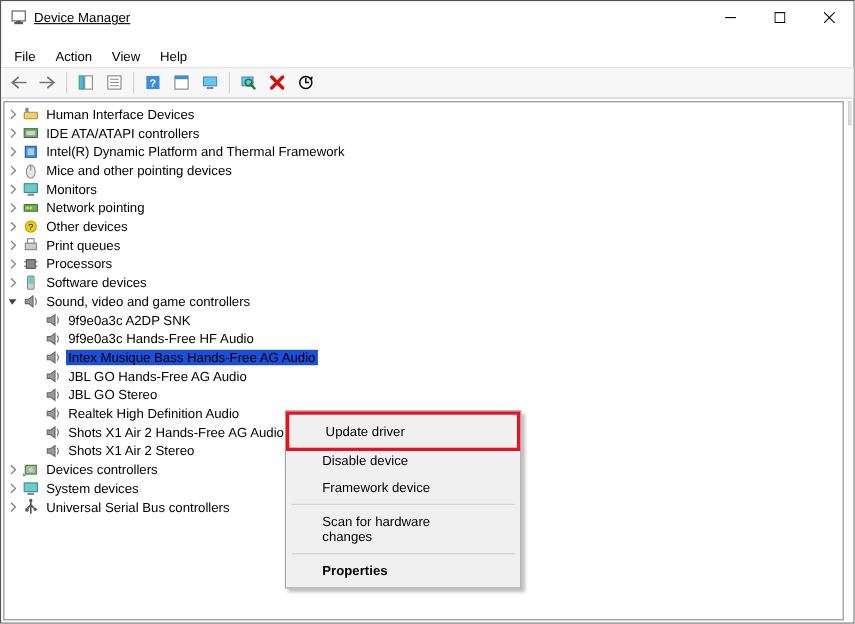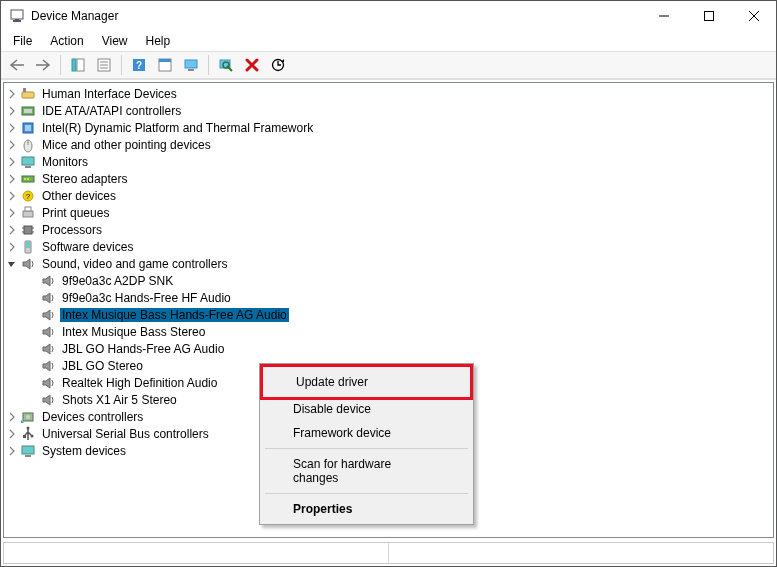--- a/index.html
+++ b/index.html
@@ -1,44 +1,44 @@
 <!DOCTYPE html>
 <html><head>
 <meta charset="utf-8">
 <style>
   * { box-sizing: border-box; }
   html, body { margin:0; padding:0; font-family: "Segoe UI", Tahoma, sans-serif; font-size:12px; color:#000; background:#fff; }
   .window { width:777px; height:567px; border:1px solid #555; background:#fff; display:flex; flex-direction:column; }
   
-  .titlebar { height:30px; display:flex; align-items:center; padding:0 0 0 8px; }
+  .titlebar { height:30px; display:flex; align-items:center; padding:0 0 0 8px;text-decoration:underline; }
   .titlebar .app-icon { width:16px; height:16px; margin-right:6px; }
   .titlebar .title { flex:1; font-size:12px; }
   .winbtns { display:flex; }
   .winbtn { width:45px; height:30px; display:flex; align-items:center; justify-content:center; }
   .winbtn svg { stroke:#000; }
   
-  .menubar { height:20px; display:flex; align-items:center; padding:0 4px; gap:2px; }
+  .menubar { height:20px; display:flex; align-items:center; padding:0 4px; gap:2px;margin-top:10px; }
   .menubar span { padding:2px 8px; }
   
   .toolbar { height:28px; border-top:1px solid #e0e0e0; border-bottom:1px solid #e0e0e0; background:#f7f7f7; display:flex; align-items:center; padding:0 4px; gap:2px; }
   .tbtn { width:24px; height:24px; display:flex; align-items:center; justify-content:center; border:1px solid transparent; }
   .tsep { width:1px; height:20px; background:#d0d0d0; margin:0 3px; }
   
-  .body { flex:1; display:flex; flex-direction:column; border-top:1px solid #e0e0e0; }
+  .body { flex:1; display:flex; flex-direction:row; border-top:1px solid #e0e0e0; }
   .treewrap { flex:1; position:relative; border:1px solid #828790; margin:2px; overflow:hidden; }
   .tree { position:absolute; inset:0; overflow-y:scroll; overflow-x:hidden; padding:2px 0; }
   .tree ul { list-style:none; margin:0; padding:0; }
   .tree > ul { padding-left:0; }
   .tree li { white-space:nowrap; }
   .row { display:flex; align-items:center; height:17px; }
   .arrow { width:16px; height:16px; display:flex; align-items:center; justify-content:center; flex-shrink:0; }
   .arrow svg { display:block; }
   .ticon { width:16px; height:16px; margin-right:4px; flex-shrink:0; display:flex; align-items:center; justify-content:center; }
   .label { padding:0 2px; }
-  .row.selected .label { background:#0369a1; }
+  .row.selected .label { background:#1d4ed8; }
   .children { padding-left:20px; }
   .children .children { padding-left:20px; }
   
   .ctxmenu { position:absolute; background:#f0f0f0; border:1px solid #a0a0a0; box-shadow:3px 3px 3px rgba(0,0,0,0.25); padding:3px; font-size:12px; }
   .ctxitem { padding:5px 40px 5px 30px; }
   .ctxsep { height:1px; background:#d0d0d0; margin:3px 2px; }
   .ctxitem.bold { font-weight:bold; }
   .ctxitem.hl { border:3px solid #e81123; margin:-3px; padding:8px 30px 8px 33px; position:relative; z-index:2; background:#f0f0f0; }
   
   .statusbar { height:22px; border:1px solid #c8c8c8; margin:2px; display:flex; }
@@ -251,21 +251,21 @@
                         <path d="M3 1 L7 5 L3 9" fill="none" stroke="#808080" stroke-width="1.2"></path>
                       </svg>
                     </span>
                     <span class="ticon">
                       <svg width="16" height="16">
                         <rect x="2" y="5" width="12" height="6" fill="#70b060" stroke="#407040"></rect>
                         <circle cx="5" cy="8" r="1" fill="#ff0"></circle>
                         <circle cx="8" cy="8" r="1" fill="#ff0"></circle>
                       </svg>
                     </span>
-                    <span class="label">Stereo adapters</span>
+                    <span class="label">Network pointing</span>
                   </div>
                 </li>
                 <li>
                   <div class="row">
                     <span class="arrow">
                       <svg width="10" height="10">
                         <path d="M3 1 L7 5 L3 9" fill="none" stroke="#808080" stroke-width="1.2"></path>
                       </svg>
                     </span>
                     <span class="ticon">
@@ -382,32 +382,20 @@
                     </li>
                     <li>
                       <div class="row">
                         <span class="arrow"></span>
                         <span class="ticon">
                           <svg width="16" height="16">
                             <path d="M3 6 L6 6 L10 3 L10 13 L6 10 L3 10 Z" fill="#999" stroke="#666"></path>
                             <path d="M12 5 Q14 8 12 11" fill="none" stroke="#666"></path>
                           </svg>
                         </span>
-                        <span class="label">Intex Musique Bass Stereo</span>
-                      </div>
-                    </li>
-                    <li>
-                      <div class="row">
-                        <span class="arrow"></span>
-                        <span class="ticon">
-                          <svg width="16" height="16">
-                            <path d="M3 6 L6 6 L10 3 L10 13 L6 10 L3 10 Z" fill="#999" stroke="#666"></path>
-                            <path d="M12 5 Q14 8 12 11" fill="none" stroke="#666"></path>
-                          </svg>
-                        </span>
                         <span class="label">JBL GO Hands-Free AG Audio</span>
                       </div>
                     </li>
                     <li>
                       <div class="row">
                         <span class="arrow"></span>
                         <span class="ticon">
                           <svg width="16" height="16">
                             <path d="M3 6 L6 6 L10 3 L10 13 L6 10 L3 10 Z" fill="#999" stroke="#666"></path>
                             <path d="M12 5 Q14 8 12 11" fill="none" stroke="#666"></path>
@@ -430,74 +418,86 @@
                     </li>
                     <li>
                       <div class="row">
                         <span class="arrow"></span>
                         <span class="ticon">
                           <svg width="16" height="16">
                             <path d="M3 6 L6 6 L10 3 L10 13 L6 10 L3 10 Z" fill="#999" stroke="#666"></path>
                             <path d="M12 5 Q14 8 12 11" fill="none" stroke="#666"></path>
                           </svg>
                         </span>
-                        <span class="label">Shots X1 Air 5 Stereo</span>
+                        <span class="label">Shots X1 Air 2 Hands-Free AG Audio</span>
+                      </div>
+                    </li>
+                    <li>
+                      <div class="row">
+                        <span class="arrow"></span>
+                        <span class="ticon">
+                          <svg width="16" height="16">
+                            <path d="M3 6 L6 6 L10 3 L10 13 L6 10 L3 10 Z" fill="#999" stroke="#666"></path>
+                            <path d="M12 5 Q14 8 12 11" fill="none" stroke="#666"></path>
+                          </svg>
+                        </span>
+                        <span class="label">Shots X1 Air 2 Stereo</span>
                       </div>
                     </li>
                   </ul>
                 </li>
                 <li>
                   <div class="row">
                     <span class="arrow">
                       <svg width="10" height="10">
                         <path d="M3 1 L7 5 L3 9" fill="none" stroke="#808080" stroke-width="1.2"></path>
                       </svg>
                     </span>
                     <span class="ticon">
                       <svg width="16" height="16">
                         <rect x="3" y="4" width="10" height="8" fill="#9ac090" stroke="#507050"></rect>
                         <circle cx="8" cy="8" r="2" fill="#d0d0d0"></circle>
                         <path d="M1 11 L4 14 L1 14 Z" fill="#3a8fd8"></path>
                       </svg>
                     </span>
                     <span class="label">Devices controllers</span>
+                  </div>
+                </li>
+                <li>
+                  <div class="row">
+                    <span class="arrow">
+                      <svg width="10" height="10">
+                        <path d="M3 1 L7 5 L3 9" fill="none" stroke="#808080" stroke-width="1.2"></path>
+                      </svg>
+                    </span>
+                    <span class="ticon">
+                      <svg width="16" height="16">
+                        <rect x="2" y="3" width="12" height="8" fill="#6cc" stroke="#488"></rect>
+                        <rect x="5" y="12" width="6" height="2" fill="#888"></rect>
+                      </svg>
+                    </span>
+                    <span class="label">System devices</span>
                   </div>
                 </li>
                 <li>
                   <div class="row">
                     <span class="arrow">
                       <svg width="10" height="10">
                         <path d="M3 1 L7 5 L3 9" fill="none" stroke="#808080" stroke-width="1.2"></path>
                       </svg>
                     </span>
                     <span class="ticon">
                       <svg width="16" height="16">
                         <path d="M8 2 L8 14 M8 6 L5 9 M8 6 L11 9" stroke="#555" stroke-width="1.5" fill="none"></path>
                         <circle cx="8" cy="2" r="1.5" fill="#555"></circle>
                         <rect x="3" y="9" width="3" height="3" fill="#555"></rect>
                         <circle cx="12" cy="10" r="1.5" fill="#555"></circle>
                       </svg>
                     </span>
                     <span class="label">Universal Serial Bus controllers</span>
-                  </div>
-                </li>
-                <li>
-                  <div class="row">
-                    <span class="arrow">
-                      <svg width="10" height="10">
-                        <path d="M3 1 L7 5 L3 9" fill="none" stroke="#808080" stroke-width="1.2"></path>
-                      </svg>
-                    </span>
-                    <span class="ticon">
-                      <svg width="16" height="16">
-                        <rect x="2" y="3" width="12" height="8" fill="#6cc" stroke="#488"></rect>
-                        <rect x="5" y="12" width="6" height="2" fill="#888"></rect>
-                      </svg>
-                    </span>
-                    <span class="label">System devices</span>
                   </div>
                 </li>
               </ul>
             </li>
           </ul>
         </div>
 
       <div class="ctxmenu" style="left:255px; top:280px; width:215px;">
         <div class="ctxitem hl">Update driver</div>
         <div class="ctxitem">Disable device</div>

